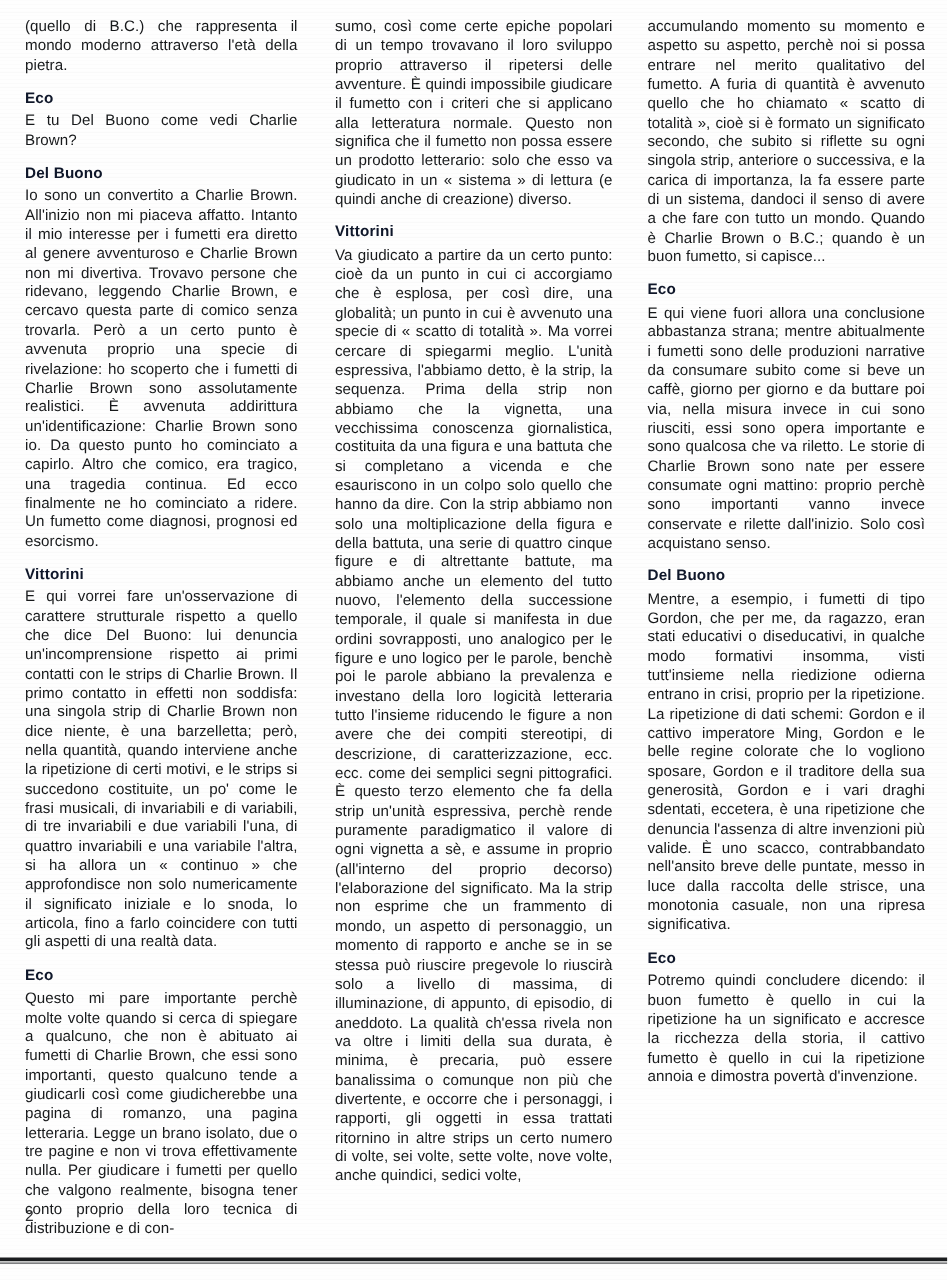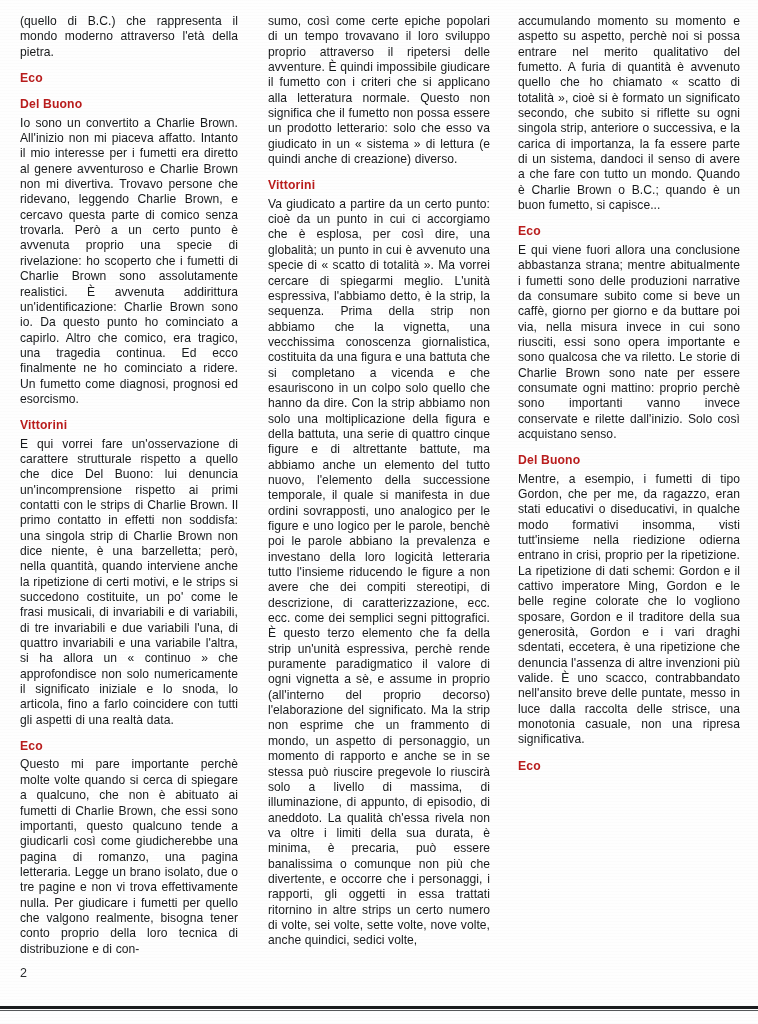--- a/index.html
+++ b/index.html
@@ -47,21 +47,21 @@
     letter-spacing: 0.05px;
     word-spacing: 0.2px;
     hyphens: manual;
   }
   .para + .para { margin-top: 0px; }
 
   .speaker {
     font-size: 12.2px;
     line-height: 15.35px;
     font-weight: bold;
-    color: #b91c1c;
+    color: #0f172a;
     margin: 11px 0 3px 0;
     letter-spacing: 0.15px;
   }
   .speaker.first { margin-top: 11px; }
 
   .page-number {
     position: absolute;
     left: 20px;
     top: 966px;
     font-size: 12.5px;
@@ -97,20 +97,21 @@
 </head>
 <body>
 
 <div class="page">
 
   <div class="columns">
 
     <div class="column c1">
       <p class="para">(quello di B.C.) che rappresenta il mondo moderno attraverso l'età della pietra.</p>
       <div class="speaker first">Eco</div>
+      <p class="para">E tu Del Buono come vedi Charlie Brown?</p>
       <div class="speaker">Del Buono</div>
       <p class="para">Io sono un convertito a Charlie Brown. All'inizio non mi piaceva affatto. Intanto il mio interesse per i fumetti era diretto al genere avventuroso e Charlie Brown non mi divertiva. Trovavo persone che ridevano, leggendo Charlie Brown, e cercavo questa parte di comico senza trovarla. Però a un certo punto è avvenuta proprio una specie di rivelazione: ho scoperto che i fumetti di Charlie Brown sono assolutamente realistici. È avvenuta addirittura un'identificazione: Charlie Brown sono io. Da questo punto ho cominciato a capirlo. Altro che comico, era tragico, una tragedia continua. Ed ecco finalmente ne ho cominciato a ridere. Un fumetto come diagnosi, prognosi ed esorcismo.</p>
       <div class="speaker">Vittorini</div>
       <p class="para">E qui vorrei fare un'osservazione di carattere strutturale rispetto a quello che dice Del Buono: lui denuncia un'incomprensione rispetto ai primi contatti con le strips di Charlie Brown. Il primo contatto in effetti non soddisfa: una singola strip di Charlie Brown non dice niente, è una barzelletta; però, nella quantità, quando interviene anche la ripetizione di certi motivi, e le strips si succedono costituite, un po' come le frasi musicali, di invariabili e di variabili, di tre invariabili e due variabili l'una, di quattro invariabili e una variabile l'altra, si ha allora un « continuo » che approfondisce non solo numericamente il significato iniziale e lo snoda, lo articola, fino a farlo coincidere con tutti gli aspetti di una realtà data.</p>
       <div class="speaker">Eco</div>
       <p class="para">Questo mi pare importante perchè molte volte quando si cerca di spiegare a qualcuno, che non è abituato ai fumetti di Charlie Brown, che essi sono importanti, questo qualcuno tende a giudicarli così come giudicherebbe una pagina di romanzo, una pagina letteraria. Legge un brano isolato, due o tre pagine e non vi trova effettivamente nulla. Per giudicare i fumetti per quello che valgono realmente, bisogna tener conto proprio della loro tecnica di distribuzione e di con-</p>
     </div>
 
     <div class="column c2">
       <p class="para">sumo, così come certe epiche popolari di un tempo trovavano il loro sviluppo proprio attraverso il ripetersi delle avventure. È quindi impossibile giudicare il fumetto con i criteri che si applicano alla letteratura normale. Questo non significa che il fumetto non possa essere un prodotto letterario: solo che esso va giudicato in un « sistema » di lettura (e quindi anche di creazione) diverso.</p>
@@ -118,20 +119,21 @@
       <p class="para">Va giudicato a partire da un certo punto: cioè da un punto in cui ci accorgiamo che è esplosa, per così dire, una globalità; un punto in cui è avvenuto una specie di « scatto di totalità ». Ma vorrei cercare di spiegarmi meglio. L'unità espressiva, l'abbiamo detto, è la strip, la sequenza. Prima della strip non abbiamo che la vignetta, una vecchissima conoscenza giornalistica, costituita da una figura e una battuta che si completano a vicenda e che esauriscono in un colpo solo quello che hanno da dire. Con la strip abbiamo non solo una moltiplicazione della figura e della battuta, una serie di quattro cinque figure e di altrettante battute, ma abbiamo anche un elemento del tutto nuovo, l'elemento della successione temporale, il quale si manifesta in due ordini sovrapposti, uno analogico per le figure e uno logico per le parole, benchè poi le parole abbiano la prevalenza e investano della loro logicità letteraria tutto l'insieme riducendo le figure a non avere che dei compiti stereotipi, di descrizione, di caratterizzazione, ecc. ecc. come dei semplici segni pittografici. È questo terzo elemento che fa della strip un'unità espressiva, perchè rende puramente paradigmatico il valore di ogni vignetta a sè, e assume in proprio (all'interno del proprio decorso) l'elaborazione del significato. Ma la strip non esprime che un frammento di mondo, un aspetto di personaggio, un momento di rapporto e anche se in se stessa può riuscire pregevole lo riuscirà solo a livello di massima, di illuminazione, di appunto, di episodio, di aneddoto. La qualità ch'essa rivela non va oltre i limiti della sua durata, è minima, è precaria, può essere banalissima o comunque non più che divertente, e occorre che i personaggi, i rapporti, gli oggetti in essa trattati ritornino in altre strips un certo numero di volte, sei volte, sette volte, nove volte, anche quindici, sedici volte,</p>
     </div>
 
     <div class="column c3">
       <p class="para">accumulando momento su momento e aspetto su aspetto, perchè noi si possa entrare nel merito qualitativo del fumetto. A furia di quantità è avvenuto quello che ho chiamato « scatto di totalità », cioè si è formato un significato secondo, che subito si riflette su ogni singola strip, anteriore o successiva, e la carica di importanza, la fa essere parte di un sistema, dandoci il senso di avere a che fare con tutto un mondo. Quando è Charlie Brown o B.C.; quando è un buon fumetto, si capisce...</p>
       <div class="speaker">Eco</div>
       <p class="para">E qui viene fuori allora una conclusione abbastanza strana; mentre abitualmente i fumetti sono delle produzioni narrative da consumare subito come si beve un caffè, giorno per giorno e da buttare poi via, nella misura invece in cui sono riusciti, essi sono opera importante e sono qualcosa che va riletto. Le storie di Charlie Brown sono nate per essere consumate ogni mattino: proprio perchè sono importanti vanno invece conservate e rilette dall'inizio. Solo così acquistano senso.</p>
       <div class="speaker">Del Buono</div>
       <p class="para">Mentre, a esempio, i fumetti di tipo Gordon, che per me, da ragazzo, eran stati educativi o diseducativi, in qualche modo formativi insomma, visti tutt'insieme nella riedizione odierna entrano in crisi, proprio per la ripetizione. La ripetizione di dati schemi: Gordon e il cattivo imperatore Ming, Gordon e le belle regine colorate che lo vogliono sposare, Gordon e il traditore della sua generosità, Gordon e i vari draghi sdentati, eccetera, è una ripetizione che denuncia l'assenza di altre invenzioni più valide. È uno scacco, contrabbandato nell'ansito breve delle puntate, messo in luce dalla raccolta delle strisce, una monotonia casuale, non una ripresa significativa.</p>
       <div class="speaker">Eco</div>
+      <p class="para">Potremo quindi concludere dicendo: il buon fumetto è quello in cui la ripetizione ha un significato e accresce la ricchezza della storia, il cattivo fumetto è quello in cui la ripetizione annoia e dimostra povertà d'invenzione.</p>
     </div>
 
   </div>
 
   <div class="page-number">2</div>
   <div class="bottom-rule"></div>
   <div class="bottom-rule2"></div>
   <div class="grain"></div>
 
 </div>

